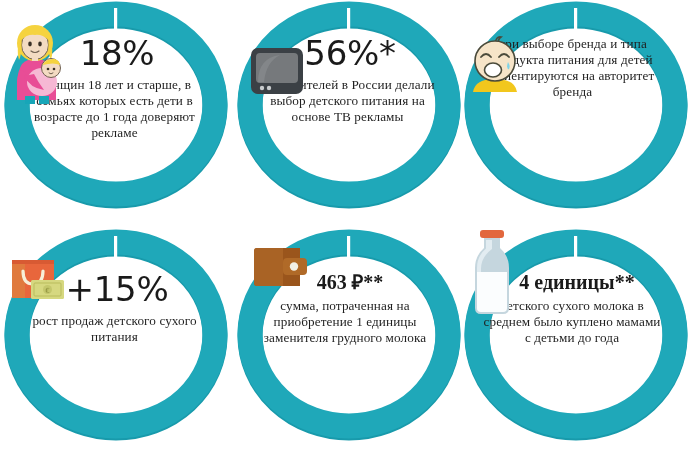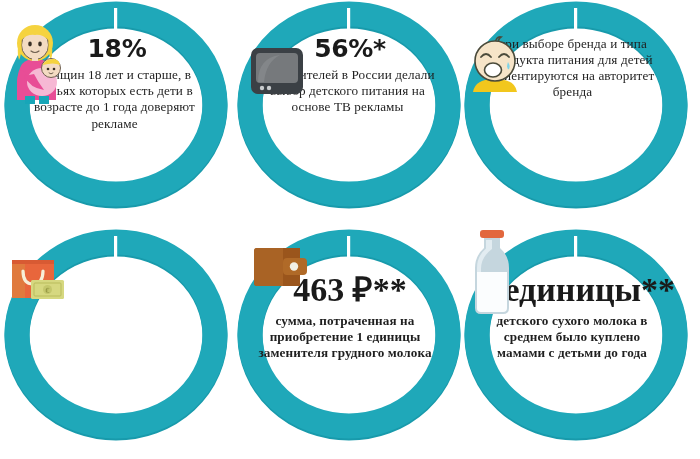--- a/index.html
+++ b/index.html
@@ -66,49 +66,48 @@
     text-align: center;
     z-index: 4;
     pointer-events: none;
   }
   .cell.row2 .ring-text {
     top: 50px;
   }
 
   .stat-value {
     font-family: "DejaVu Sans", sans-serif;
-    font-weight: bold;
-    font-size: 25px;
+    font-weight: normal;
+    font-size: 34px;
     color: #1a1a1a;
     line-height: 1.05;
     letter-spacing: -0.3px;
     margin-bottom: 5px;
     white-space: nowrap;
   }
   .stat-value.serif-num {
     font-family: "Liberation Serif", serif;
     font-weight: bold;
-    font-size: 34px;
+    font-size: 20px;
     letter-spacing: 0px;
   }
 
   .stat-desc {
     font-family: "Liberation Serif", serif;
     font-size: 13.2px;
     color: #1f1f1f;
     line-height: 1.22;
     letter-spacing: 0.1px;
     width: 176px;
     margin-left: -5px;
   }
   .cell.col2.row2 .stat-desc,
   .cell.col3.row2 .stat-desc {
     width: 186px;
     margin-left: -10px;
-    font-weight: bold;
   }
   .cell.col3.row1 .stat-desc {
     width: 184px;
     margin-left: -9px;
   }
 
   
   .icon-badge {
     position: absolute;
     z-index: 6;
@@ -249,20 +248,24 @@
         <rect x="4" y="10" width="42" height="4" fill="#d85a33"></rect>
 
         <path d="M15 21 Q15 34 25 34 Q35 34 35 21" fill="none" stroke="#f7efd8" stroke-width="3.2" stroke-linecap="round"></path>
 
         <rect x="23" y="30" width="33" height="19" rx="1.5" fill="#d6d880"></rect>
         <rect x="26" y="33" width="27" height="13" rx="1" fill="none" stroke="#b9bc5c" stroke-width="1"></rect>
         <circle cx="39.5" cy="39.5" r="4.5" fill="#c4c76c"></circle>
         <text x="39.5" y="43" font-family="'DejaVu Sans', sans-serif" font-size="7" fill="#8d8f3c" text-anchor="middle">€</text>
       </svg>
     </div>
+    <div class="ring-text">
+      <div class="stat-value">+15%</div>
+      <div class="stat-desc">рост продаж детского сухого питания</div>
+    </div>
   </div>
 
   <div class="cell row2 col2">
     <div class="ring-wrap">
       <svg viewBox="0 0 208 196" preserveAspectRatio="none">
         <ellipse cx="104" cy="100" rx="99" ry="92" fill="none" stroke="#189aab" stroke-width="25"></ellipse>
         <ellipse cx="104" cy="98" rx="99" ry="92" fill="none" stroke="#1fa8b9" stroke-width="25"></ellipse>
         <rect x="102" y="0" width="3.2" height="24" fill="#ffffff"></rect>
       </svg>
     </div>

